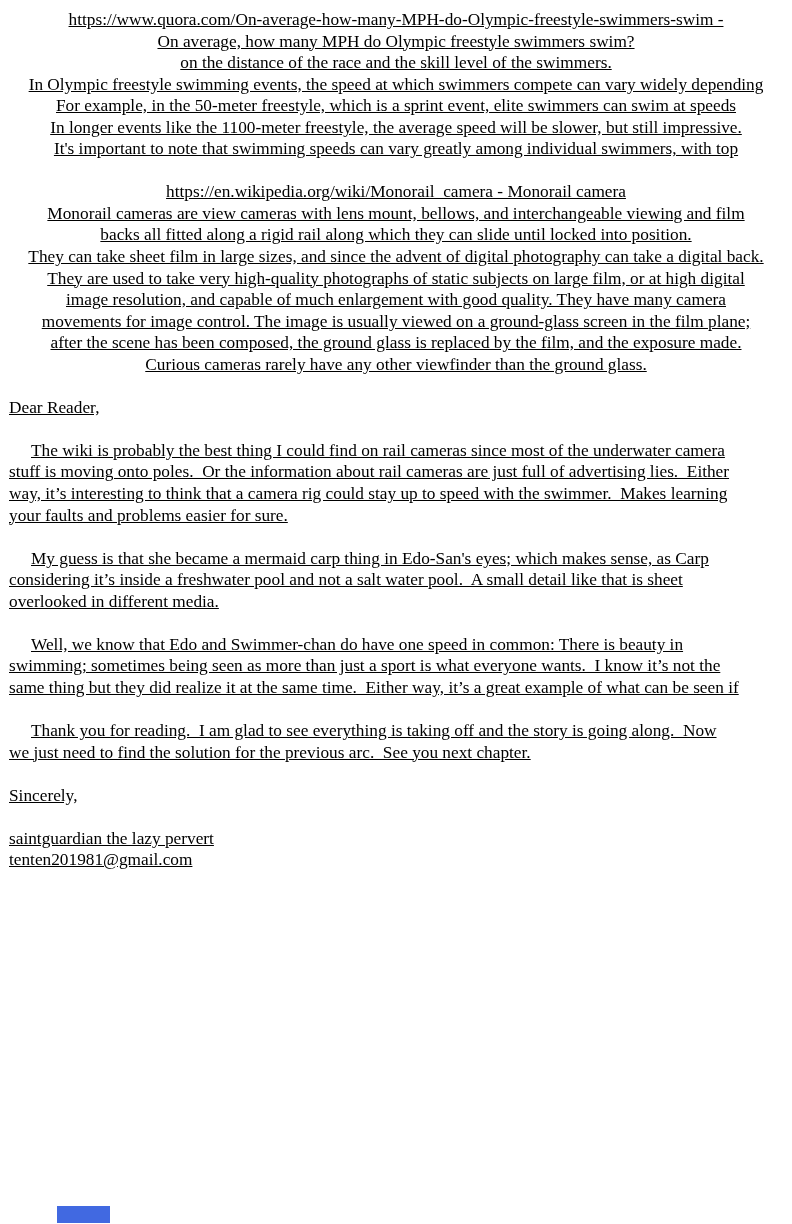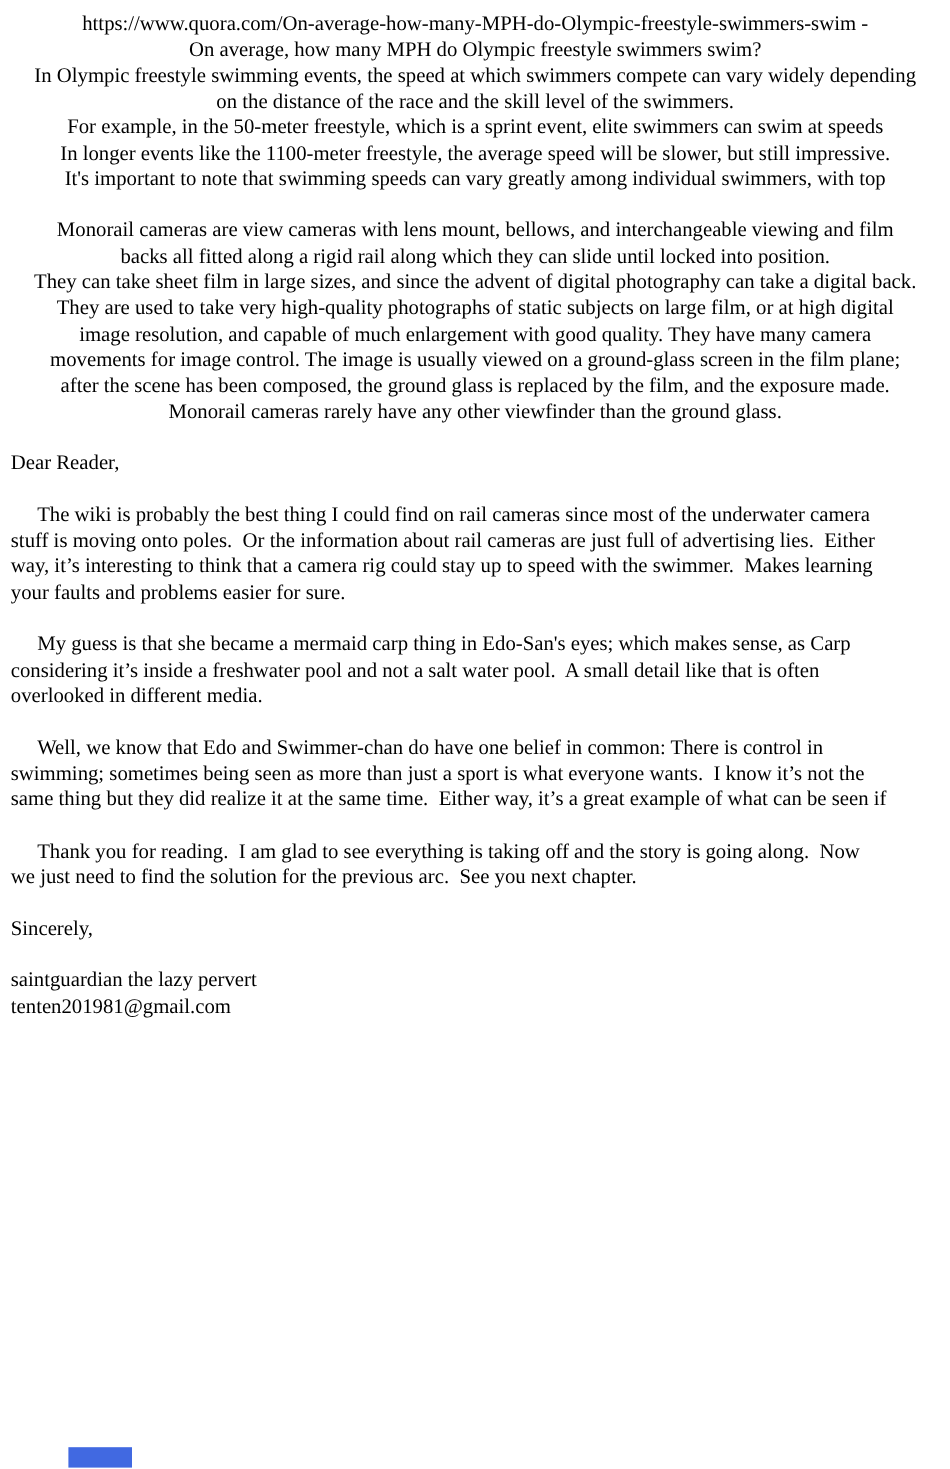--- a/index.html
+++ b/index.html
@@ -16,85 +16,87 @@
     color: #000000;
   }
   .doc {
     padding: 9px 9px 0 9px;
     font-size: 17.3px;
     line-height: 21.55px;
   }
   .line {
     white-space: pre;
     min-height: 21.55px;
+    text-decoration: underline;
   }
   .centered { text-align: center; }
   .para .line:first-child { text-indent: 22px; }
   .blank { height: 21.55px; }
   .blue-bar {
     position: absolute;
     left: 57px;
     top: 1206px;
     width: 53px;
     height: 17px;
   }
 </style>
 </head>
 <body style="background: rgb(255, 255, 255); color: rgb(0, 0, 0);">
 
 <div class="doc">
 
   <section class="centered">
       <div class="line">https://www.quora.com/On-average-how-many-MPH-do-Olympic-freestyle-swimmers-swim -</div>
       <div class="line">On average, how many MPH do Olympic freestyle swimmers swim?</div>
+      <div class="line">on the distance of the race and the skill level of the swimmers.</div>
       <div class="line">In Olympic freestyle swimming events, the speed at which swimmers compete can vary widely depending</div>
-      <div class="line">on the distance of the race and the skill level of the swimmers.</div>
       <div class="line">For example, in the 50-meter freestyle, which is a sprint event, elite swimmers can swim at speeds</div>
       <div class="line">In longer events like the 1100-meter freestyle, the average speed will be slower, but still impressive.</div>
       <div class="line">It's important to note that swimming speeds can vary greatly among individual swimmers, with top</div>
     </section>
 
   <div class="blank"></div>
 
   <section class="centered">
+      <div class="line">https://en.wikipedia.org/wiki/Monorail_camera - Monorail camera</div>
       <div class="line">Monorail cameras are view cameras with lens mount, bellows, and interchangeable viewing and film</div>
       <div class="line">backs all fitted along a rigid rail along which they can slide until locked into position.</div>
       <div class="line">They can take sheet film in large sizes, and since the advent of digital photography can take a digital back.</div>
       <div class="line">They are used to take very high-quality photographs of static subjects on large film, or at high digital</div>
       <div class="line">image resolution, and capable of much enlargement with good quality. They have many camera</div>
       <div class="line">movements for image control. The image is usually viewed on a ground-glass screen in the film plane;</div>
       <div class="line">after the scene has been composed, the ground glass is replaced by the film, and the exposure made.</div>
-      <div class="line">Monorail cameras rarely have any other viewfinder than the ground glass.</div>
+      <div class="line">Curious cameras rarely have any other viewfinder than the ground glass.</div>
     </section>
 
   <div class="blank"></div>
 
   <div class="line">Dear Reader,</div>
 
   <div class="blank"></div>
 
   <section class="para">
       <div class="line">The wiki is probably the best thing I could find on rail cameras since most of the underwater camera</div>
       <div class="line">stuff is moving onto poles.  Or the information about rail cameras are just full of advertising lies.  Either</div>
       <div class="line">way, it’s interesting to think that a camera rig could stay up to speed with the swimmer.  Makes learning</div>
       <div class="line">your faults and problems easier for sure.</div>
     </section>
 
   <div class="blank"></div>
 
   <section class="para">
       <div class="line">My guess is that she became a mermaid carp thing in Edo-San's eyes; which makes sense, as Carp</div>
-      <div class="line">considering it’s inside a freshwater pool and not a salt water pool.  A small detail like that is often</div>
+      <div class="line">considering it’s inside a freshwater pool and not a salt water pool.  A small detail like that is sheet</div>
       <div class="line">overlooked in different media.</div>
     </section>
 
   <div class="blank"></div>
 
   <section class="para">
-      <div class="line">Well, we know that Edo and Swimmer-chan do have one belief in common: There is control in</div>
+      <div class="line">Well, we know that Edo and Swimmer-chan do have one speed in common: There is beauty in</div>
       <div class="line">swimming; sometimes being seen as more than just a sport is what everyone wants.  I know it’s not the</div>
       <div class="line">same thing but they did realize it at the same time.  Either way, it’s a great example of what can be seen if</div>
     </section>
 
   <div class="blank"></div>
 
   <section class="para">
       <div class="line">Thank you for reading.  I am glad to see everything is taking off and the story is going along.  Now</div>
       <div class="line">we just need to find the solution for the previous arc.  See you next chapter.</div>
     </section>

